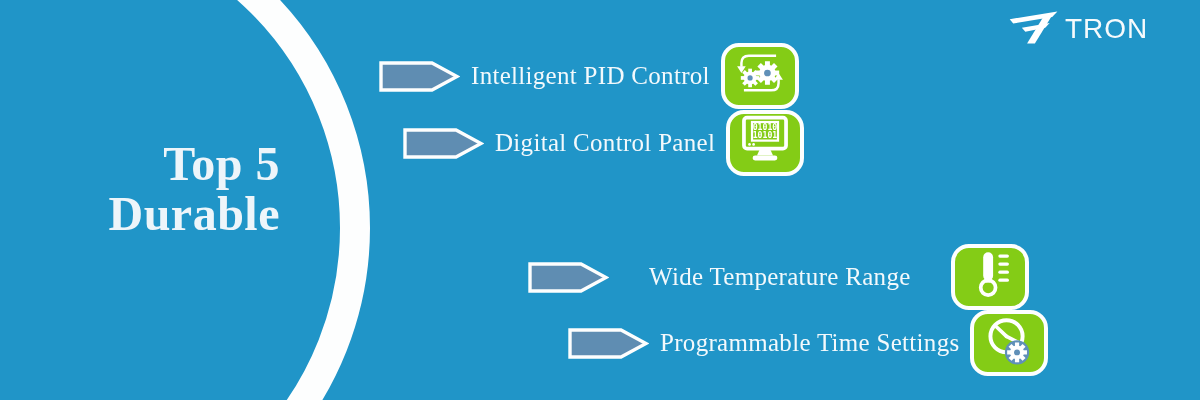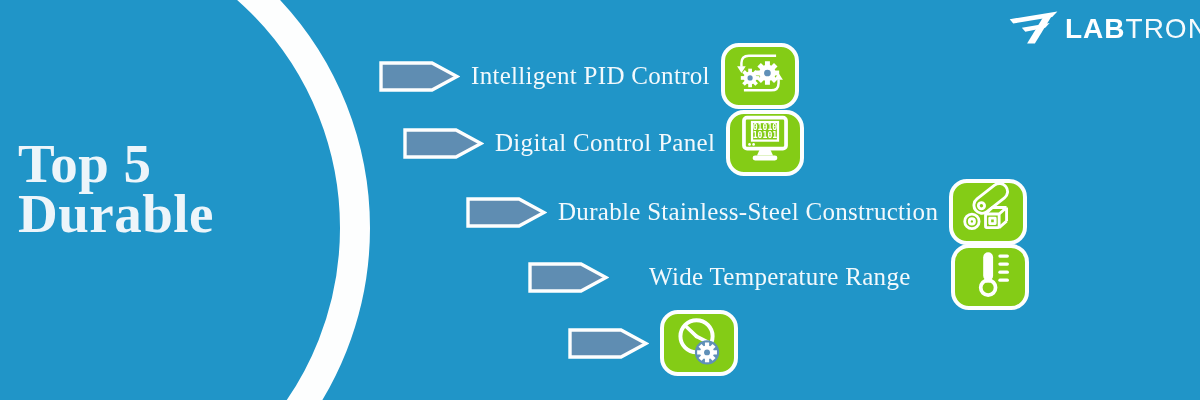--- a/index.html
+++ b/index.html
@@ -8,22 +8,22 @@
     background:#2095c8;overflow:hidden;
     font-family:"Liberation Serif",serif;
   }
   
   .curve{
     position:absolute;left:-298px;top:-106px;width:668px;height:668px;
     box-sizing:border-box;border:30px solid #fdfefe;border-radius:50%;
   }
   .title{
     position:absolute;left:18px;top:139px;width:262px;
-    text-align:left;color:#edf5fa;font-weight:bold;
-    font-size:55px;line-height:50px;letter-spacing:0.5px;
+    text-align:right;color:#edf5fa;font-weight:bold;
+    font-size:48px;line-height:50px;letter-spacing:0.5px;
   }
   .row{
     position:absolute;display:flex;align-items:center;gap:11px;height:68px;
   }
   .row-1{left:363px;top:42px;padding-left:16px;}
   .row-2{left:403px;top:109px;}
   .row-3{left:466px;top:178px;}
   .row-4{left:528px;top:243px;gap:40px;}
   .row-5{left:568px;top:309px;}
   .arrow{flex:0 0 auto;display:block;}
@@ -60,21 +60,20 @@
     <span>
       <svg width="52" height="38" viewBox="0 0 60 42">
         <g fill="#ffffff">
           <polygon points="2,12 57,3 51,9.5 6,17"></polygon>
           <polygon points="16,22 48,16.5 43,22 20,26.5"></polygon>
           <polygon points="41,9 51,7.5 31,40 22,40"></polygon>
         </g>
       </svg>
     </span>
     <span class="word">
-      <span class="bold">LAB</span>
       <span class="light">TRON</span>
     </span>
   </div>
 
   <div class="row row-1">
     <svg class="arrow" width="81" height="31" viewBox="0 0 81 31">
       <polygon points="2,2 53,2 78,15.5 53,29 2,29" fill="#5f8db2" stroke="#fdfefe" stroke-width="3.4"></polygon>
     </svg>
     <span class="label">Intelligent PID Control</span>
     <div class="icon-box">
@@ -125,41 +124,20 @@
         <text x="24" y="12.8" text-anchor="middle" font-family="'DejaVu Sans Mono',monospace" font-size="6.6" font-weight="bold" fill="#ffffff">01010</text>
         <text x="24" y="19.6" text-anchor="middle" font-family="'DejaVu Sans Mono',monospace" font-size="6.6" font-weight="bold" fill="#ffffff">10101</text>
         <circle cx="11.5" cy="24.6" r="1.1" fill="#ffffff"></circle>
         <circle cx="14.8" cy="24.6" r="1.1" fill="#ffffff"></circle>
         <polygon points="20,28 28,28 30.5,33.5 17.5,33.5" fill="#ffffff"></polygon>
         <rect x="14" y="33.5" width="20" height="4" rx="2" fill="#ffffff"></rect>
       </svg>
     </div>
   </div>
 
-  <div class="row row-3">
-    <svg class="arrow" width="81" height="31" viewBox="0 0 81 31">
-      <polygon points="2,2 53,2 78,15.5 53,29 2,29" fill="#5f8db2" stroke="#fdfefe" stroke-width="3.4"></polygon>
-    </svg>
-    <span class="label">Durable Stainless-Steel Construction</span>
-    <div class="icon-box">
-      <svg width="62" height="52" viewBox="0 0 48 42">
-        <g stroke="#ffffff" stroke-width="2.3" fill="none" stroke-linejoin="round">
-          <g transform="rotate(-38 14 22)">
-            <rect x="14" y="15.5" width="31" height="13" rx="6.5"></rect>
-            <circle cx="20" cy="22" r="2.5"></circle>
-          </g>
-          <circle cx="11" cy="31" r="5.8"></circle>
-          <circle cx="11" cy="31" r="2.1"></circle>
-          <path d="M33,25 L39,19.8 M33,36 L39,30.8 M39,19.8 V30.8 M22,25 L27.5,19.8 L39,19.8"></path>
-          <rect x="22" y="25" width="11" height="11" rx="1"></rect>
-          <rect x="25.4" y="28.4" width="4.4" height="4.4"></rect>
-        </g>
-      </svg>
-    </div>
-  </div>
 
   <div class="row row-4">
     <svg class="arrow" width="81" height="31" viewBox="0 0 81 31">
       <polygon points="2,2 53,2 78,15.5 53,29 2,29" fill="#5f8db2" stroke="#fdfefe" stroke-width="3.4"></polygon>
     </svg>
     <span class="label">Wide Temperature Range</span>
     <div class="icon-box">
       <svg width="62" height="52" viewBox="0 0 48 42">
         <rect x="18.5" y="3.5" width="8" height="23" rx="4" fill="#ffffff"></rect>
         <rect x="20.5" y="23" width="4" height="5" fill="#ffffff"></rect>
@@ -171,20 +149,21 @@
           <path d="M32,26 H38"></path>
         </g>
       </svg>
     </div>
   </div>
 
   <div class="row row-5">
     <svg class="arrow" width="81" height="31" viewBox="0 0 81 31">
       <polygon points="2,2 53,2 78,15.5 53,29 2,29" fill="#5f8db2" stroke="#fdfefe" stroke-width="3.4"></polygon>
     </svg>
+    <span class="label">Programmable Time Settings</span>
     <div class="icon-box">
       <svg width="62" height="52" viewBox="0 0 48 42">
         <circle cx="22" cy="18" r="13" fill="none" stroke="#ffffff" stroke-width="3.2"></circle>
         <g stroke="#ffffff" stroke-width="3" stroke-linecap="round">
           <path d="M22,18 L14,10.5"></path>
           <path d="M22,18 L31.5,23"></path>
         </g>
         <circle cx="30.5" cy="31" r="9.8" fill="#6090b8"></circle>
         <g transform="translate(30.5,31)">
           <g fill="#ffffff">

